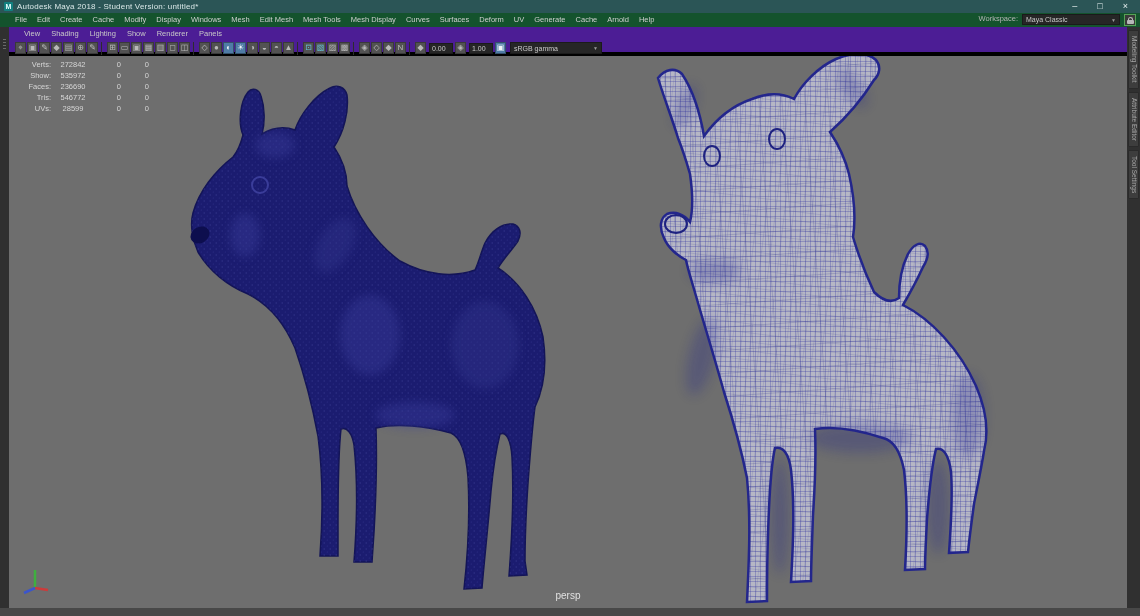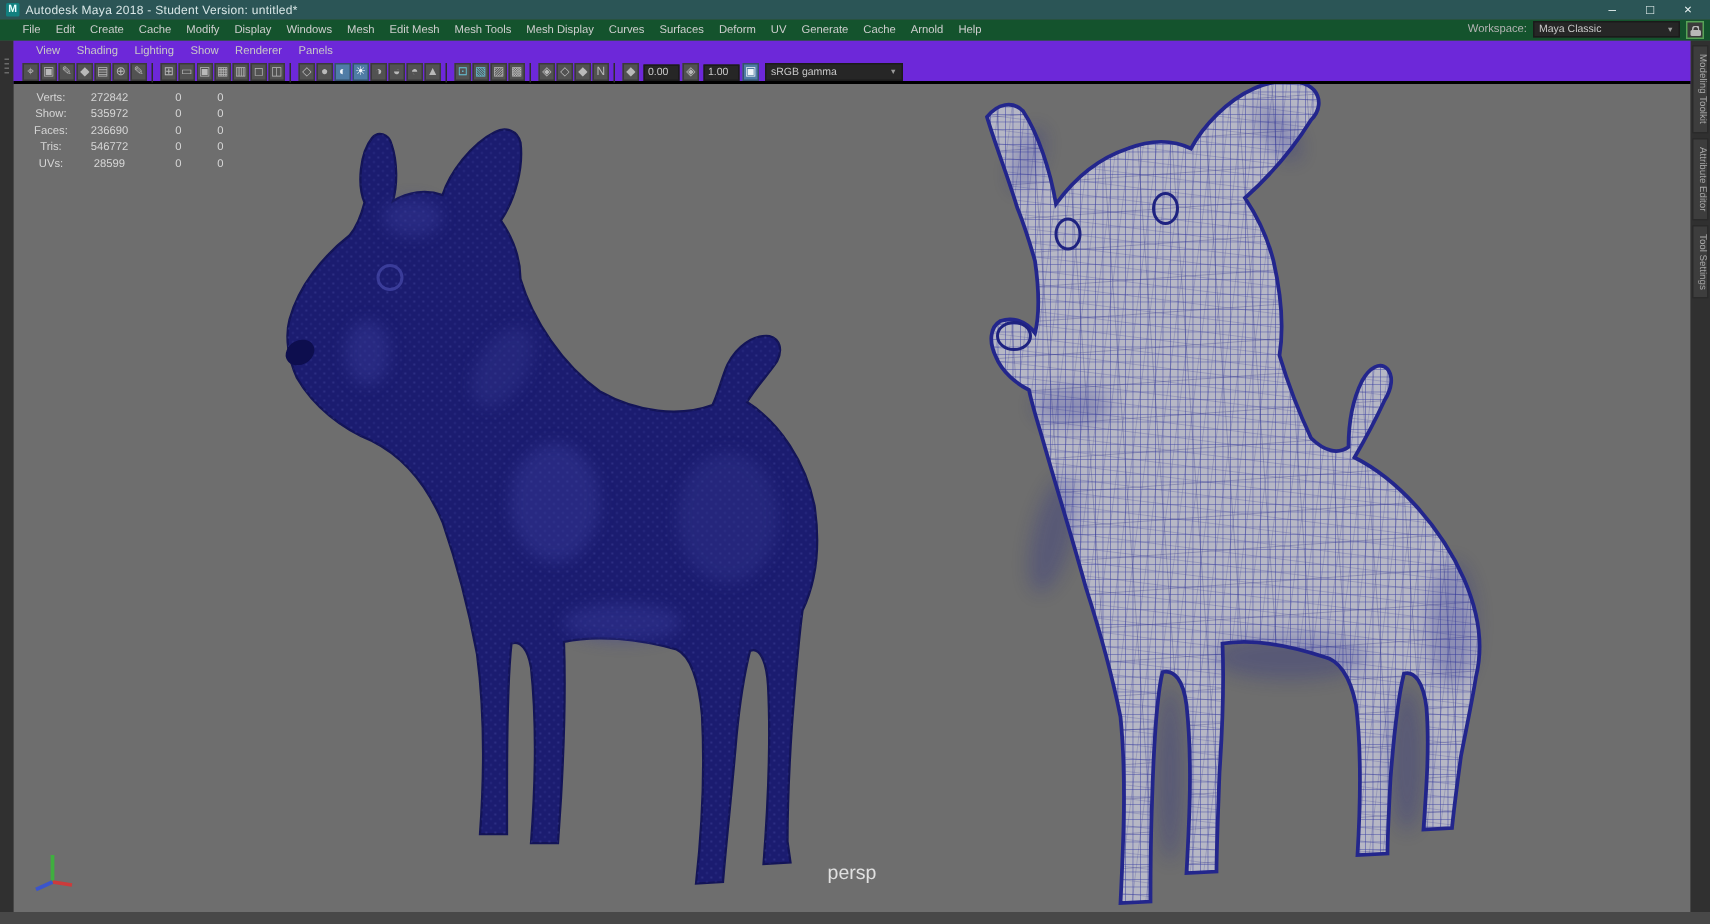--- a/index.html
+++ b/index.html
@@ -20,45 +20,45 @@
   .menubar{position:absolute;top:13px;left:0;right:0;height:14px;background:#14532d;display:flex;align-items:center;padding-left:10px;z-index:10}
   .menu-item{font-size:7.5px;color:#cfcfcf;padding:0 5px;line-height:14px;white-space:nowrap}
   .workspace{margin-left:auto;display:flex;align-items:flex-start;gap:4px;padding-right:4px}
   .workspace-label{font-size:7.5px;color:#b4b4b4}
   .workspace-select{width:98px;height:11px;background:#262626;border:1px solid #1a1a1a;color:#c9c9c9;font-size:7px;display:flex;align-items:center;justify-content:space-between;padding:0 3px}
   .chev{font-size:5px;color:#9a9a9a}
   .lock-btn{width:12px;height:12px;border:1px solid #57a257;background:#3a3a3a;display:flex;flex-direction:column;align-items:center;justify-content:center;gap:0}
   .lock-shackle{width:5px;height:3px;border:1px solid #b8b8b8;border-bottom:none;border-radius:3px 3px 0 0}
   .lock-body{width:7px;height:4px;background:#b8b8b8;border-radius:1px}
   
-  .panelbar{position:absolute;top:27px;left:9px;right:13px;height:29px;background:#6d28d9;border-bottom:2px solid #000000;z-index:5}
+  .panelbar{position:absolute;top:27px;left:9px;right:13px;height:29px;background:#4c1d95;border-bottom:4px solid #000000;z-index:5}
   .panel-menus{display:flex;gap:1px;padding-left:10px;height:13px;align-items:center}
   .panel-menu-item{font-size:7.5px;color:#c8c8c8;padding:0 5px;white-space:nowrap}
   .icon-row{display:flex;align-items:center;height:16px;padding-left:6px}
   .tb-icon{width:11px;height:12px;background:#525252;border:1px solid #3a3a3a;color:#b9b9b9;font-size:8px;line-height:10px;text-align:center;margin-right:1px;flex:none;overflow:hidden}
   .tb-icon.active{background:#4f7ca6;border-color:#35506b;color:#eef4f8}
   .tb-icon.tint{color:#66c2d6}
   .tb-icon.sep{width:3px;background:transparent;border:none;border-left:1px solid #2d2d2d;height:13px;margin:0 3px 0 2px}
   .num-field{width:24px;height:11px;background:#262626;border:1px solid #1b1b1b;color:#c9c9c9;font-size:7px;line-height:9px;padding:0 2px;margin:0 2px;flex:none}
   .vt-dropdown{width:92px;height:12px;background:#262626;border:1px solid #1b1b1b;color:#c9c9c9;font-size:7px;display:flex;justify-content:space-between;align-items:center;padding:0 3px;margin-left:3px;flex:none}
   
   .left-strip{position:absolute;top:27px;left:0;width:9px;bottom:0;background:#303030;z-index:4}
   .grip{position:absolute;top:12px;left:3px;width:3px;display:flex;flex-direction:column;gap:2px}
   .grip i{width:3px;height:1px;background:#6a6a6a}
   .right-strip{position:absolute;top:27px;right:0;width:13px;bottom:0;background:#303030;display:flex;flex-direction:column;gap:3px;padding-top:3px;align-items:center;z-index:4}
   .side-tab{writing-mode:vertical-rl;font-size:6.5px;color:#a8a8a8;background:#3d3d3d;border:1px solid #2a2a2a;padding:5px 0;width:11px;text-align:center;border-radius:1px;white-space:nowrap}
   
   .viewport{position:absolute;top:56px;left:9px;right:13px;bottom:8px;background:#6e6e6e;overflow:hidden}
   .hud{position:absolute;top:3px;left:8px}
   .hud-row{display:flex;font-size:7.5px;color:#d6d6d6;line-height:11px}
-  .hud-label{width:34px;text-align:center}
+  .hud-label{width:34px;text-align:right}
   .hud-value{width:44px;text-align:center}
   .hud-a{width:26px;text-align:right}
   .hud-b{width:28px;text-align:right}
-  .camera-label{position:absolute;bottom:19px;left:50%;transform:translateX(-50%);font-size:13px;color:#e0e0e0}
+  .camera-label{position:absolute;bottom:7px;left:50%;transform:translateX(-50%);font-size:10px;color:#e0e0e0}
   .deer{position:absolute}
   .deer-dark{left:176px;top:29px;width:380px;height:520px}
   .deer-shaded{left:631px;top:0px;width:360px;height:551px}
   .axis-gizmo{position:absolute;left:6px;bottom:10px;width:40px;height:40px}
   .bottom-strip{position:absolute;bottom:0;left:0;right:0;height:8px;background:#484848;z-index:6}
 </style>
 </head>
 <body>
 
 <div class="titlebar">

